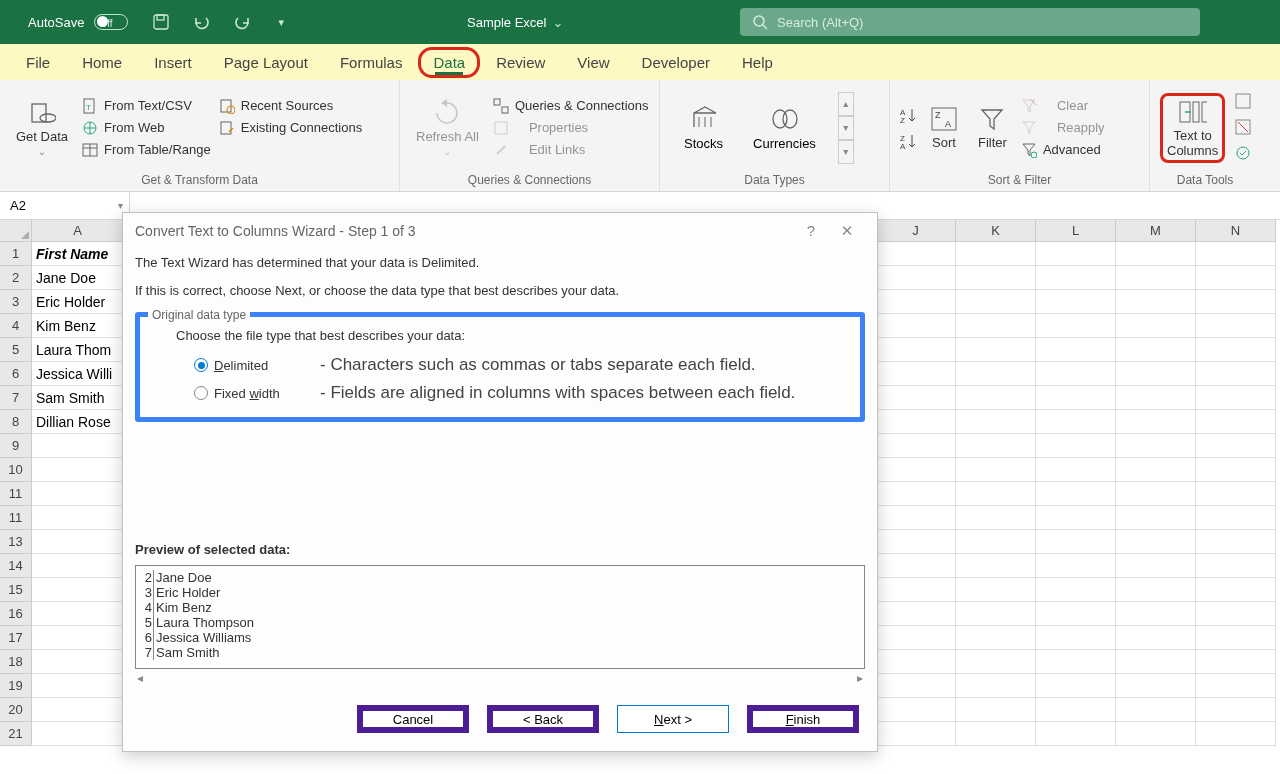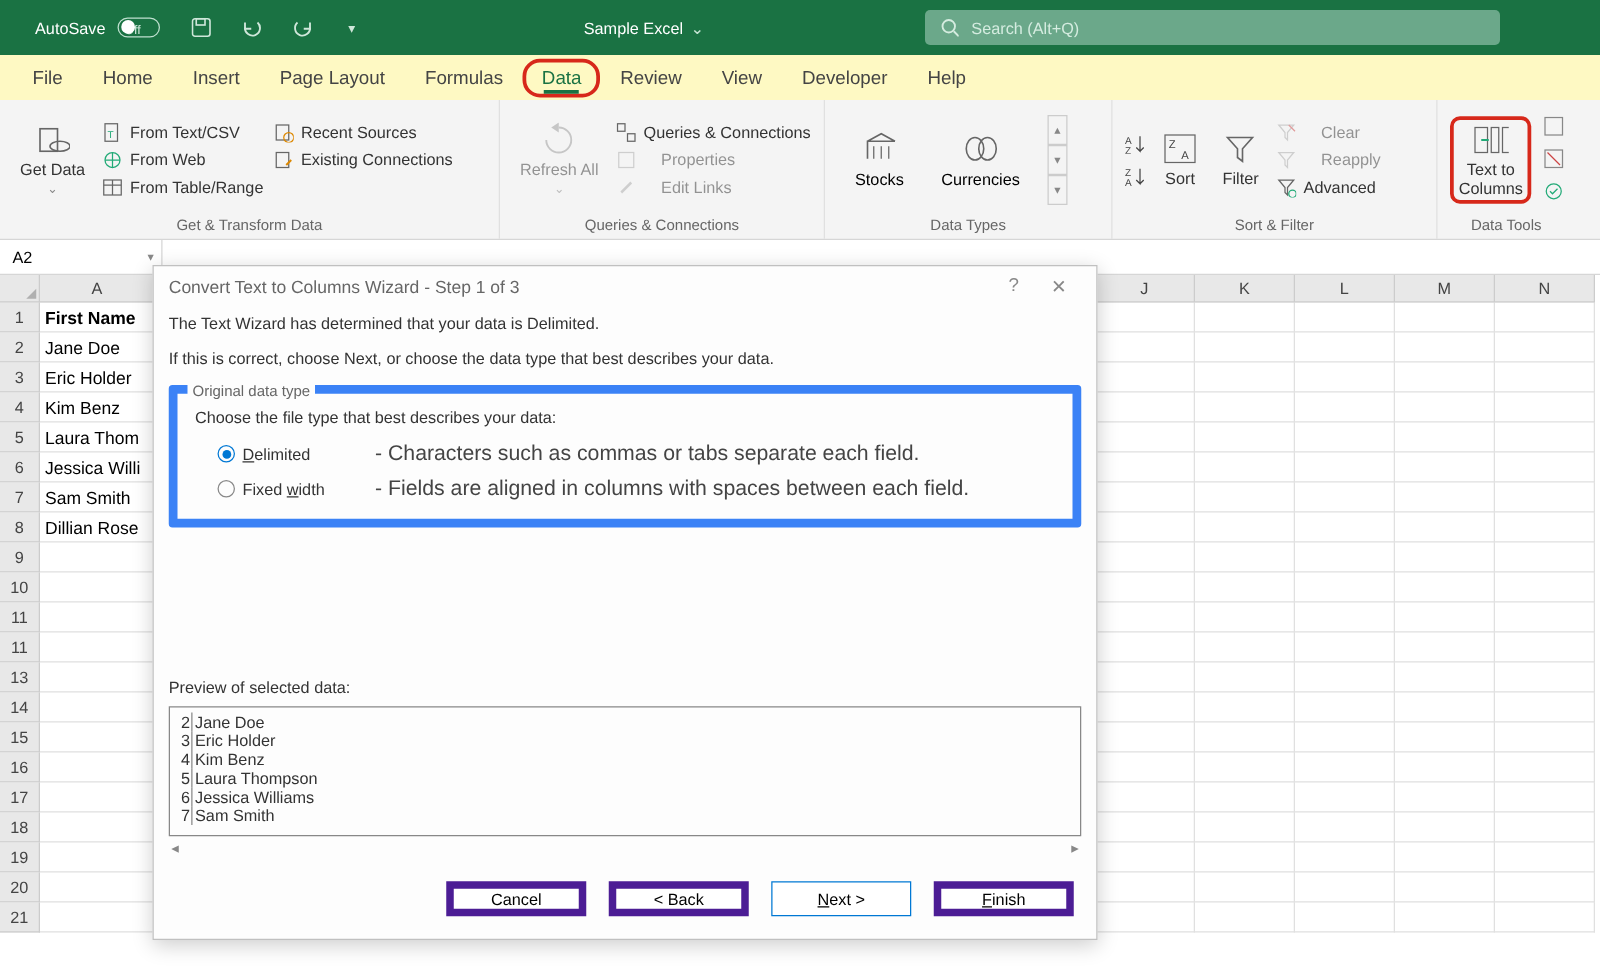--- a/index.html
+++ b/index.html
@@ -55,38 +55,38 @@
 .col-headers { display: flex; height: 22px; }
 .select-all { width: 32px; border-right: 1px solid #ccc; border-bottom: 1px solid #ccc; background: #e8e8e8; position: relative; }
 .select-all::after { content: ""; position: absolute; right: 2px; bottom: 2px; width: 0; height: 0; border-left: 8px solid transparent; border-bottom: 8px solid #b0b0b0; }
 .col-header { width: 80px; border-right: 1px solid #ccc; border-bottom: 1px solid #ccc; background: #e8e8e8; text-align: center; font-size: 13px; line-height: 22px; color: #444; }
 .col-header.a { width: 92px; }
 .rows { display: flex; flex-direction: column; }
 .row { display: flex; height: 24px; }
 .row-header { width: 32px; border-right: 1px solid #ccc; border-bottom: 1px solid #ccc; background: #e8e8e8; text-align: center; font-size: 13px; line-height: 24px; color: #444; }
 .cell { width: 80px; border-right: 1px solid #e0e0e0; border-bottom: 1px solid #e0e0e0; font-size: 14px; padding-left: 4px; line-height: 24px; white-space: nowrap; overflow: hidden; }
 .cell.a { width: 92px; }
-.cell.bold { font-weight: bold; }
+.cell.bold { font-weight: bold; font-style: italic; }
 
 
 .dialog { position: absolute; left: 122px; top: 212px; width: 756px; height: 540px; background: #fdfdfd; border: 1px solid #c0c0c0; box-shadow: 0 4px 16px rgba(0,0,0,0.2); display: flex; flex-direction: column; }
 .dlg-title { height: 38px; display: flex; align-items: center; padding: 0 12px; font-size: 14px; color: #666; }
 .dlg-title .spacer { flex: 1; }
 .dlg-help, .dlg-close { width: 36px; text-align: center; font-size: 15px; color: #888; cursor: pointer; }
 .dlg-body { padding: 6px 12px; font-size: 13px; color: #333; flex: 1; display: flex; flex-direction: column; }
 .dlg-body p { margin-bottom: 10px; line-height: 18px; }
-.fieldset { border: 7px solid #3b82f6; border-radius: 3px; padding: 10px 14px 14px 8px; margin-top: 2px; position: relative; }
+.fieldset { border: 5px solid #3b82f6; border-radius: 3px; padding: 10px 14px 14px 30px; margin-top: 2px; position: relative; }
 .fieldset-legend { position: absolute; top: -9px; left: 8px; background: #fdfdfd; padding: 0 4px; font-size: 12px; color: #666; }
 .radio-desc { display: flex; align-items: center; gap: 16px; margin-top: 8px; }
 .radio-desc label { display: flex; align-items: center; gap: 6px; font-size: 13px; width: 110px; }
 .radio-desc .desc { font-size: 17px; color: #444; }
 .radio { width: 14px; height: 14px; border: 1.5px solid #0078d4; border-radius: 50%; display: inline-flex; align-items: center; justify-content: center; }
 .radio.checked::after { content: ""; width: 7px; height: 7px; background: #0078d4; border-radius: 50%; }
 .radio.unchecked { border-color: #888; }
-.preview-label { margin-top: 120px; font-size: 13px; color: #333; }
+.preview-label { margin-top: 120px; font-size: 13px; color: #333; font-weight: bold; }
 .preview-box { border: 1px solid #888; margin-top: 8px; height: 104px; font-family: "Courier New", monospace; font-size: 13px; padding: 4px; position: relative; overflow: hidden; }
 .preview-line { display: flex; }
 .preview-line .ln { width: 14px; border-right: 1px solid #888; text-align: right; padding-right: 1px; margin-right: 2px; }
 .preview-nav { display: flex; justify-content: space-between; padding: 0 2px; margin-top: 2px; }
 .preview-nav span { font-size: 12px; color: #888; cursor: pointer; }
 .dlg-buttons { display: flex; justify-content: flex-end; gap: 18px; padding: 14px 18px 18px; }
 .dlg-btn { width: 112px; height: 28px; border: 6px solid #4c1d95; background: #fff; font-size: 13px; cursor: pointer; display: flex; align-items: center; justify-content: center; }
 .dlg-btn.primary { border: 1.5px solid #0078d4; }
 .dlg-btn .ul { text-decoration: underline; }
 

